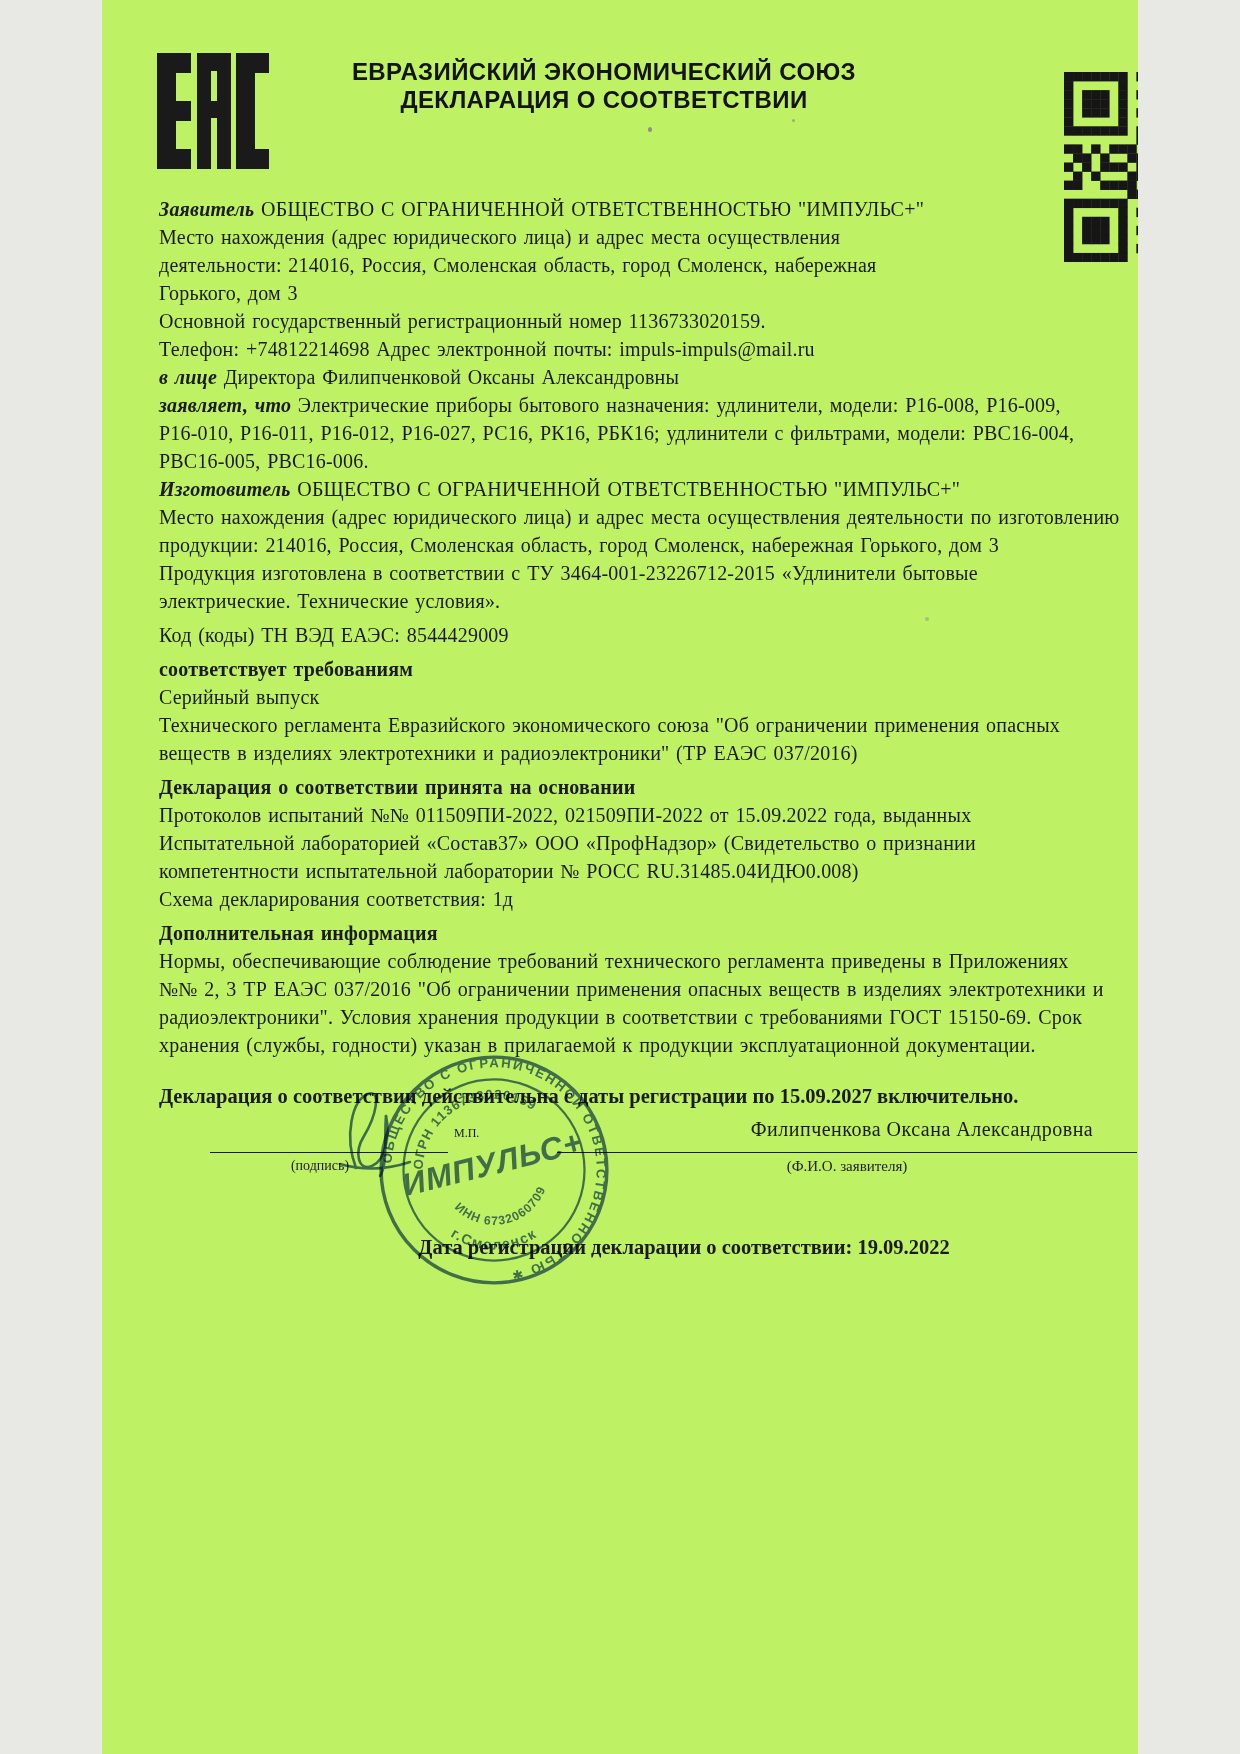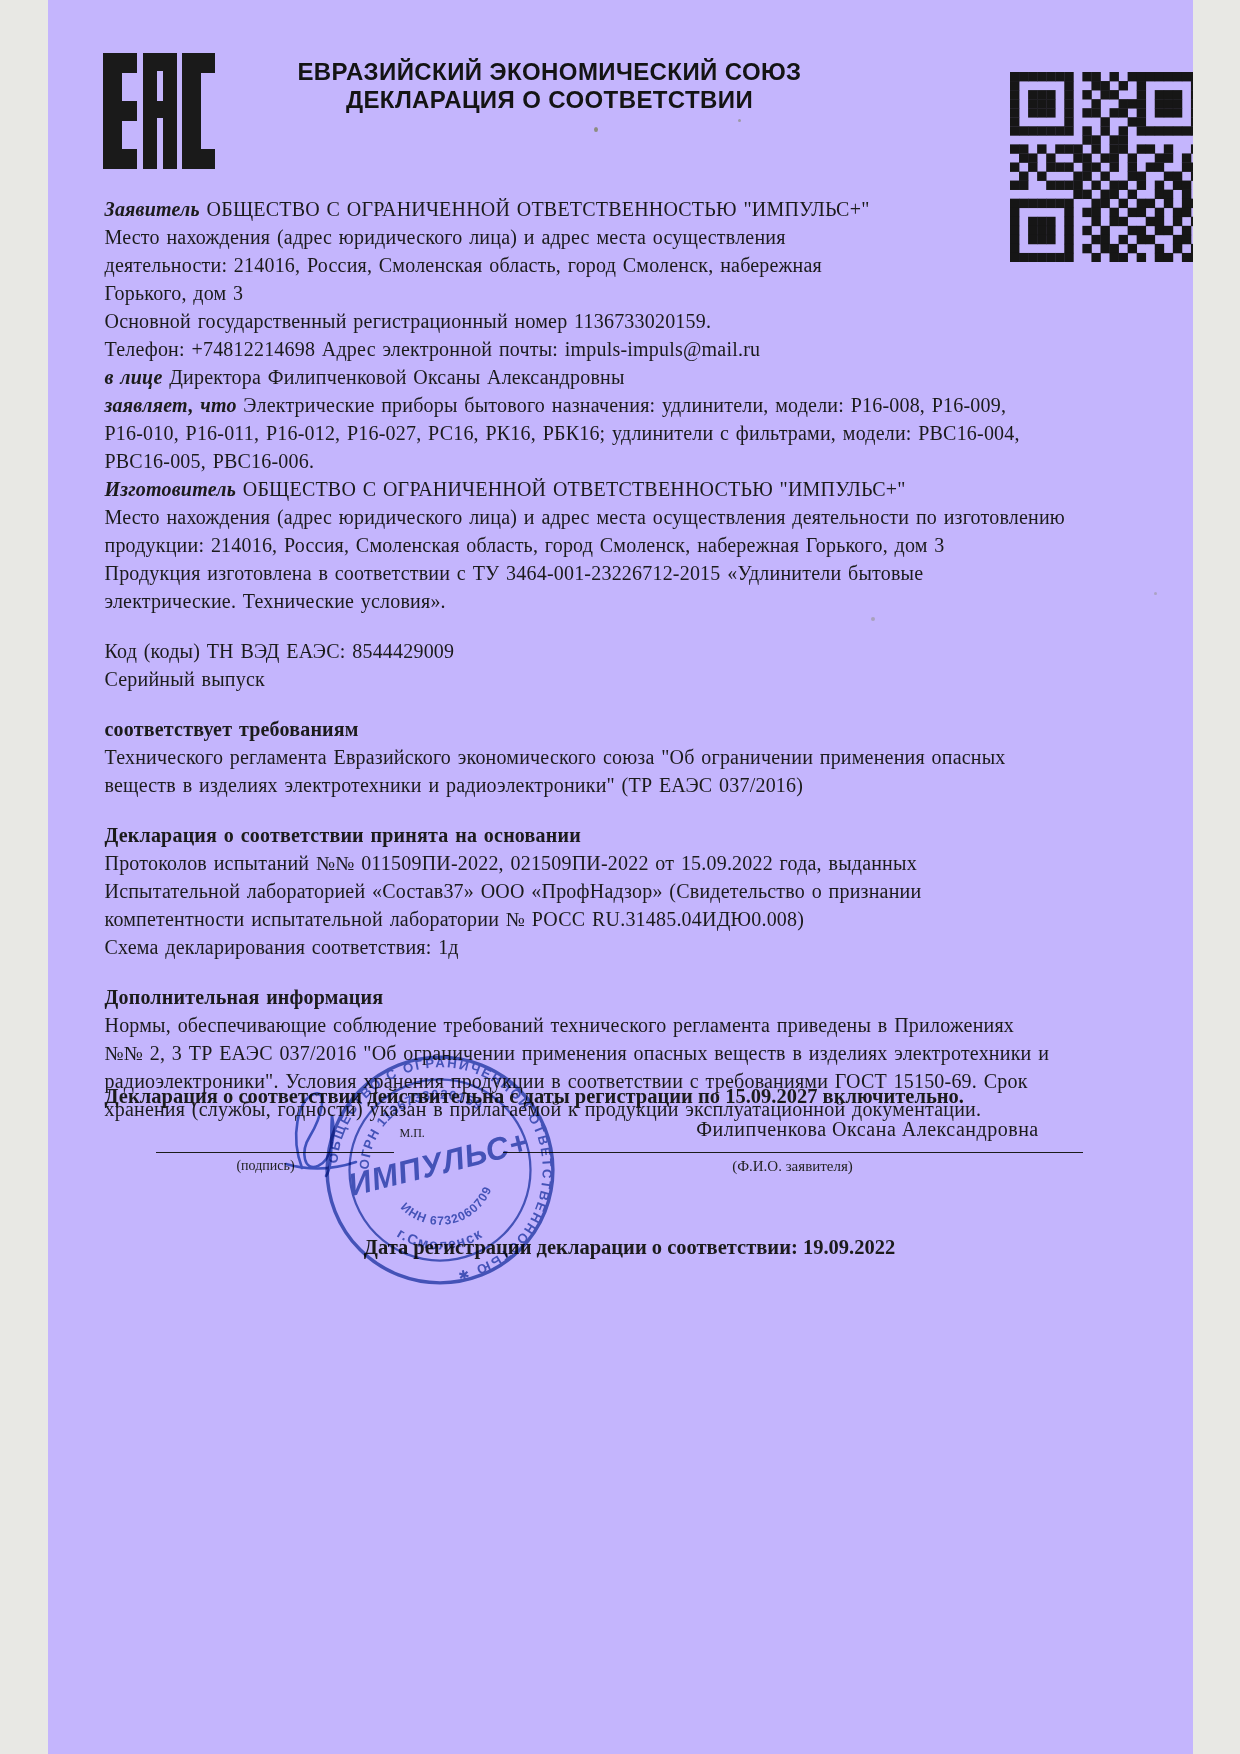--- a/index.html
+++ b/index.html
@@ -1,35 +1,35 @@
 <!DOCTYPE html>
 <html><head>
 <meta charset="utf-8">
 <style>
   html,body{margin:0;padding:0;background:#e8e8e4;}
   .page{
-    position:relative;width:1145px;height:1754px;margin:0 auto;
-    background:#c4b5fd;overflow:hidden;
+    position:relative;width:1036px;height:1754px;margin:0 auto;
+    background:#bef264;overflow:hidden;
     font-family:"Liberation Serif","DejaVu Serif",serif;color:#1b1b1b;
   }
   
   .eac-logo{position:absolute;left:55px;top:52px;width:112px;height:118px;}
   .doc-title{
     position:absolute;left:232px;top:58px;width:540px;text-align:center;
     font-family:"Liberation Sans","DejaVu Sans",sans-serif;
     font-weight:bold;font-size:24px;line-height:28px;letter-spacing:.4px;color:#141414;
   }
   .qr{position:absolute;left:962px;top:72px;width:190px;height:190px;}
   
   .body-text{
     position:absolute;left:57px;top:195px;width:1012px;
     font-size:20px;line-height:28px;letter-spacing:.2px;word-spacing:1.5px;
   }
   .para{margin:0;white-space:pre-wrap;}
-  .para.mt{margin-top:22px;}
+  .para.mt{margin-top:6px;}
   .para.b{font-weight:bold;}
   .para b{font-weight:bold;font-style:italic;}
   
   .validity{position:absolute;left:57px;top:1085px;width:1000px;font-weight:bold;font-size:20.5px;}
   .mp{position:absolute;left:352px;top:1126px;font-size:12px;}
   .applicant-name{position:absolute;left:530px;top:1118px;width:580px;text-align:center;font-size:20px;letter-spacing:.5px;}
   .sig-line{position:absolute;height:0;border-top:1.6px solid #1b1b1b;}
   .sig-line.left{left:108px;top:1152px;width:238px;}
   .sig-line.right{left:455px;top:1152px;width:580px;}
   .sig-caption{position:absolute;top:1158px;text-align:center;font-size:14px;color:#222;}
@@ -335,22 +335,22 @@
       <p class="para"><b>в лице</b> Директора Филипченковой Оксаны Александровны</p>
       <p class="para"><b>заявляет, что</b> Электрические приборы бытового назначения: удлинители, модели: Р16-008, Р16-009,
 Р16-010, Р16-011, Р16-012, Р16-027, РС16, РК16, РБК16; удлинители с фильтрами, модели: РВС16-004,
 РВС16-005, РВС16-006.</p>
       <p class="para"><b>Изготовитель</b> ОБЩЕСТВО С ОГРАНИЧЕННОЙ ОТВЕТСТВЕННОСТЬЮ "ИМПУЛЬС+"</p>
       <p class="para">Место нахождения (адрес юридического лица) и адрес места осуществления деятельности по изготовлению
 продукции: 214016, Россия, Смоленская область, город Смоленск, набережная Горького, дом 3</p>
       <p class="para">Продукция изготовлена в соответствии с ТУ 3464-001-23226712-2015 «Удлинители бытовые
 электрические. Технические условия».</p>
       <p class="para mt">Код (коды) ТН ВЭД ЕАЭС: 8544429009</p>
+      <p class="para mt b">соответствует требованиям</p>
       <p class="para">Серийный выпуск</p>
-      <p class="para mt b">соответствует требованиям</p>
       <p class="para">Технического регламента Евразийского экономического союза "Об ограничении применения опасных
 веществ в изделиях электротехники и радиоэлектроники" (ТР ЕАЭС 037/2016)</p>
       <p class="para mt b">Декларация о соответствии принята на основании</p>
       <p class="para">Протоколов испытаний №№ 011509ПИ-2022, 021509ПИ-2022 от 15.09.2022 года, выданных
 Испытательной лабораторией «Состав37» ООО «ПрофНадзор» (Свидетельство о признании
 компетентности испытательной лаборатории № РОСС RU.31485.04ИДЮ0.008)</p>
       <p class="para">Схема декларирования соответствия: 1д</p>
       <p class="para mt b">Дополнительная информация</p>
       <p class="para">Нормы, обеспечивающие соблюдение требований технического регламента приведены в Приложениях
 №№ 2, 3 ТР ЕАЭС 037/2016 "Об ограничении применения опасных веществ в изделиях электротехники и

